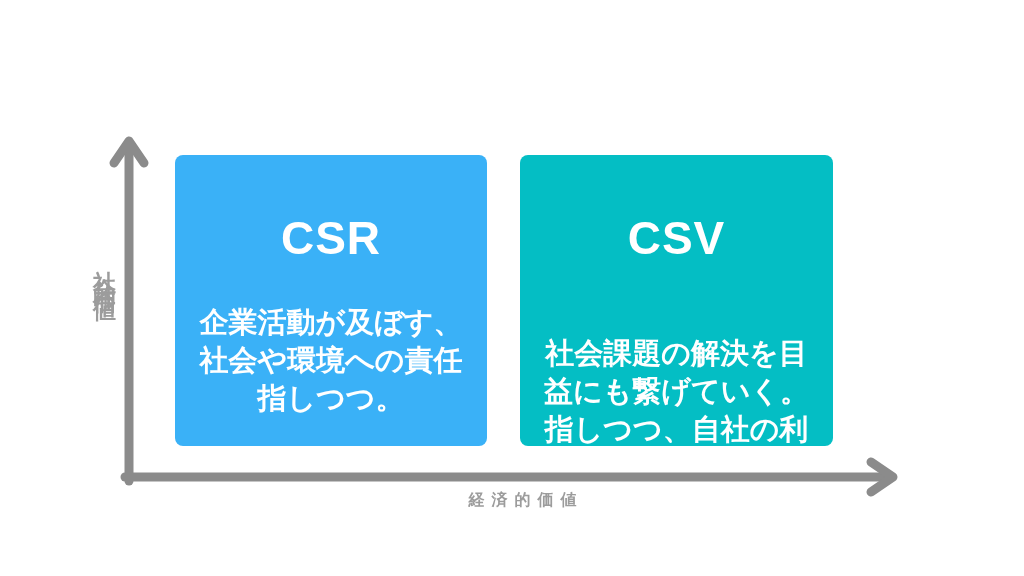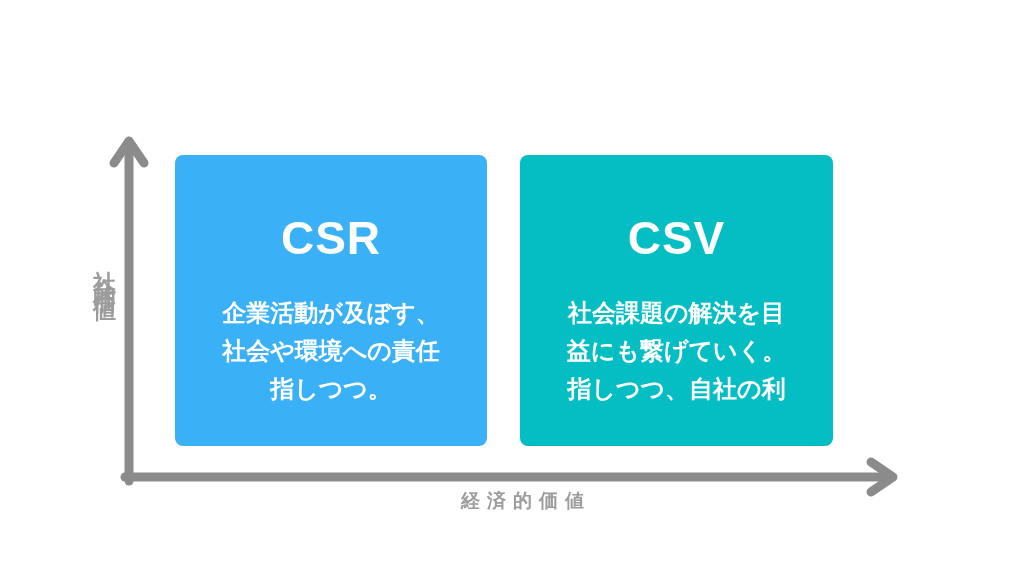--- a/index.html
+++ b/index.html
@@ -28,21 +28,21 @@
     font-weight: bold;
     letter-spacing: 7px;
     line-height: 1;
     user-select: none;
   }
   .x-label {
     position: absolute;
     left: 376px; top: 490px;
     width: 300px;
     text-align: center;
-    font-size: 19px;
+    font-size: 16px;
     font-weight: bold;
     letter-spacing: 7px;
     line-height: 1.2;
     user-select: none;
   }
   .box {
     position: absolute;
     top: 155px;
     height: 291px;
     border-radius: 8px;
@@ -54,22 +54,22 @@
   }
   .box-csr { left: 175px; width: 312px; }
   .box-csv { left: 520px; width: 313px; }
   .box-title {
     font-size: 46px;
     font-weight: bold;
     line-height: 1;
     letter-spacing: 1px;
   }
   .box-desc {
-    margin-top: 33px;
-    font-size: 24px;
+    margin-top: 42px;
+    font-size: 29px;
     font-weight: bold;
     line-height: 38px;
     text-align: center;
     white-space: nowrap;
   }
 </style>
 </head>
 <body>
 
 <div class="canvas">
@@ -89,21 +89,21 @@
 
   <div class="box box-csr" style="background-color: rgb(58, 177, 247); color: rgb(255, 255, 255);">
     <div class="box-title">CSR</div>
     <div class="box-desc">
       <div>企業活動が及ぼす、</div>
       <div>社会や環境への責任</div>
       <div>指しつつ。</div>
     </div>
   </div>
 
-  <div class="box box-csv" style="background-color: rgb(4, 190, 196); color: rgb(255, 255, 255);">
+  <div class="box box-csv" style="background-color: rgb(4, 190, 196); color: rgb(255, 255, 255); gap: 31px;">
     <div class="box-title">CSV</div>
     <div class="box-desc">
       <div>社会課題の解決を目</div>
       <div>益にも繋げていく。</div>
       <div>指しつつ、自社の利</div>
     </div>
   </div>
 
   <div class="x-label" style="color: rgb(156, 156, 156);">経済的価値</div>
 

